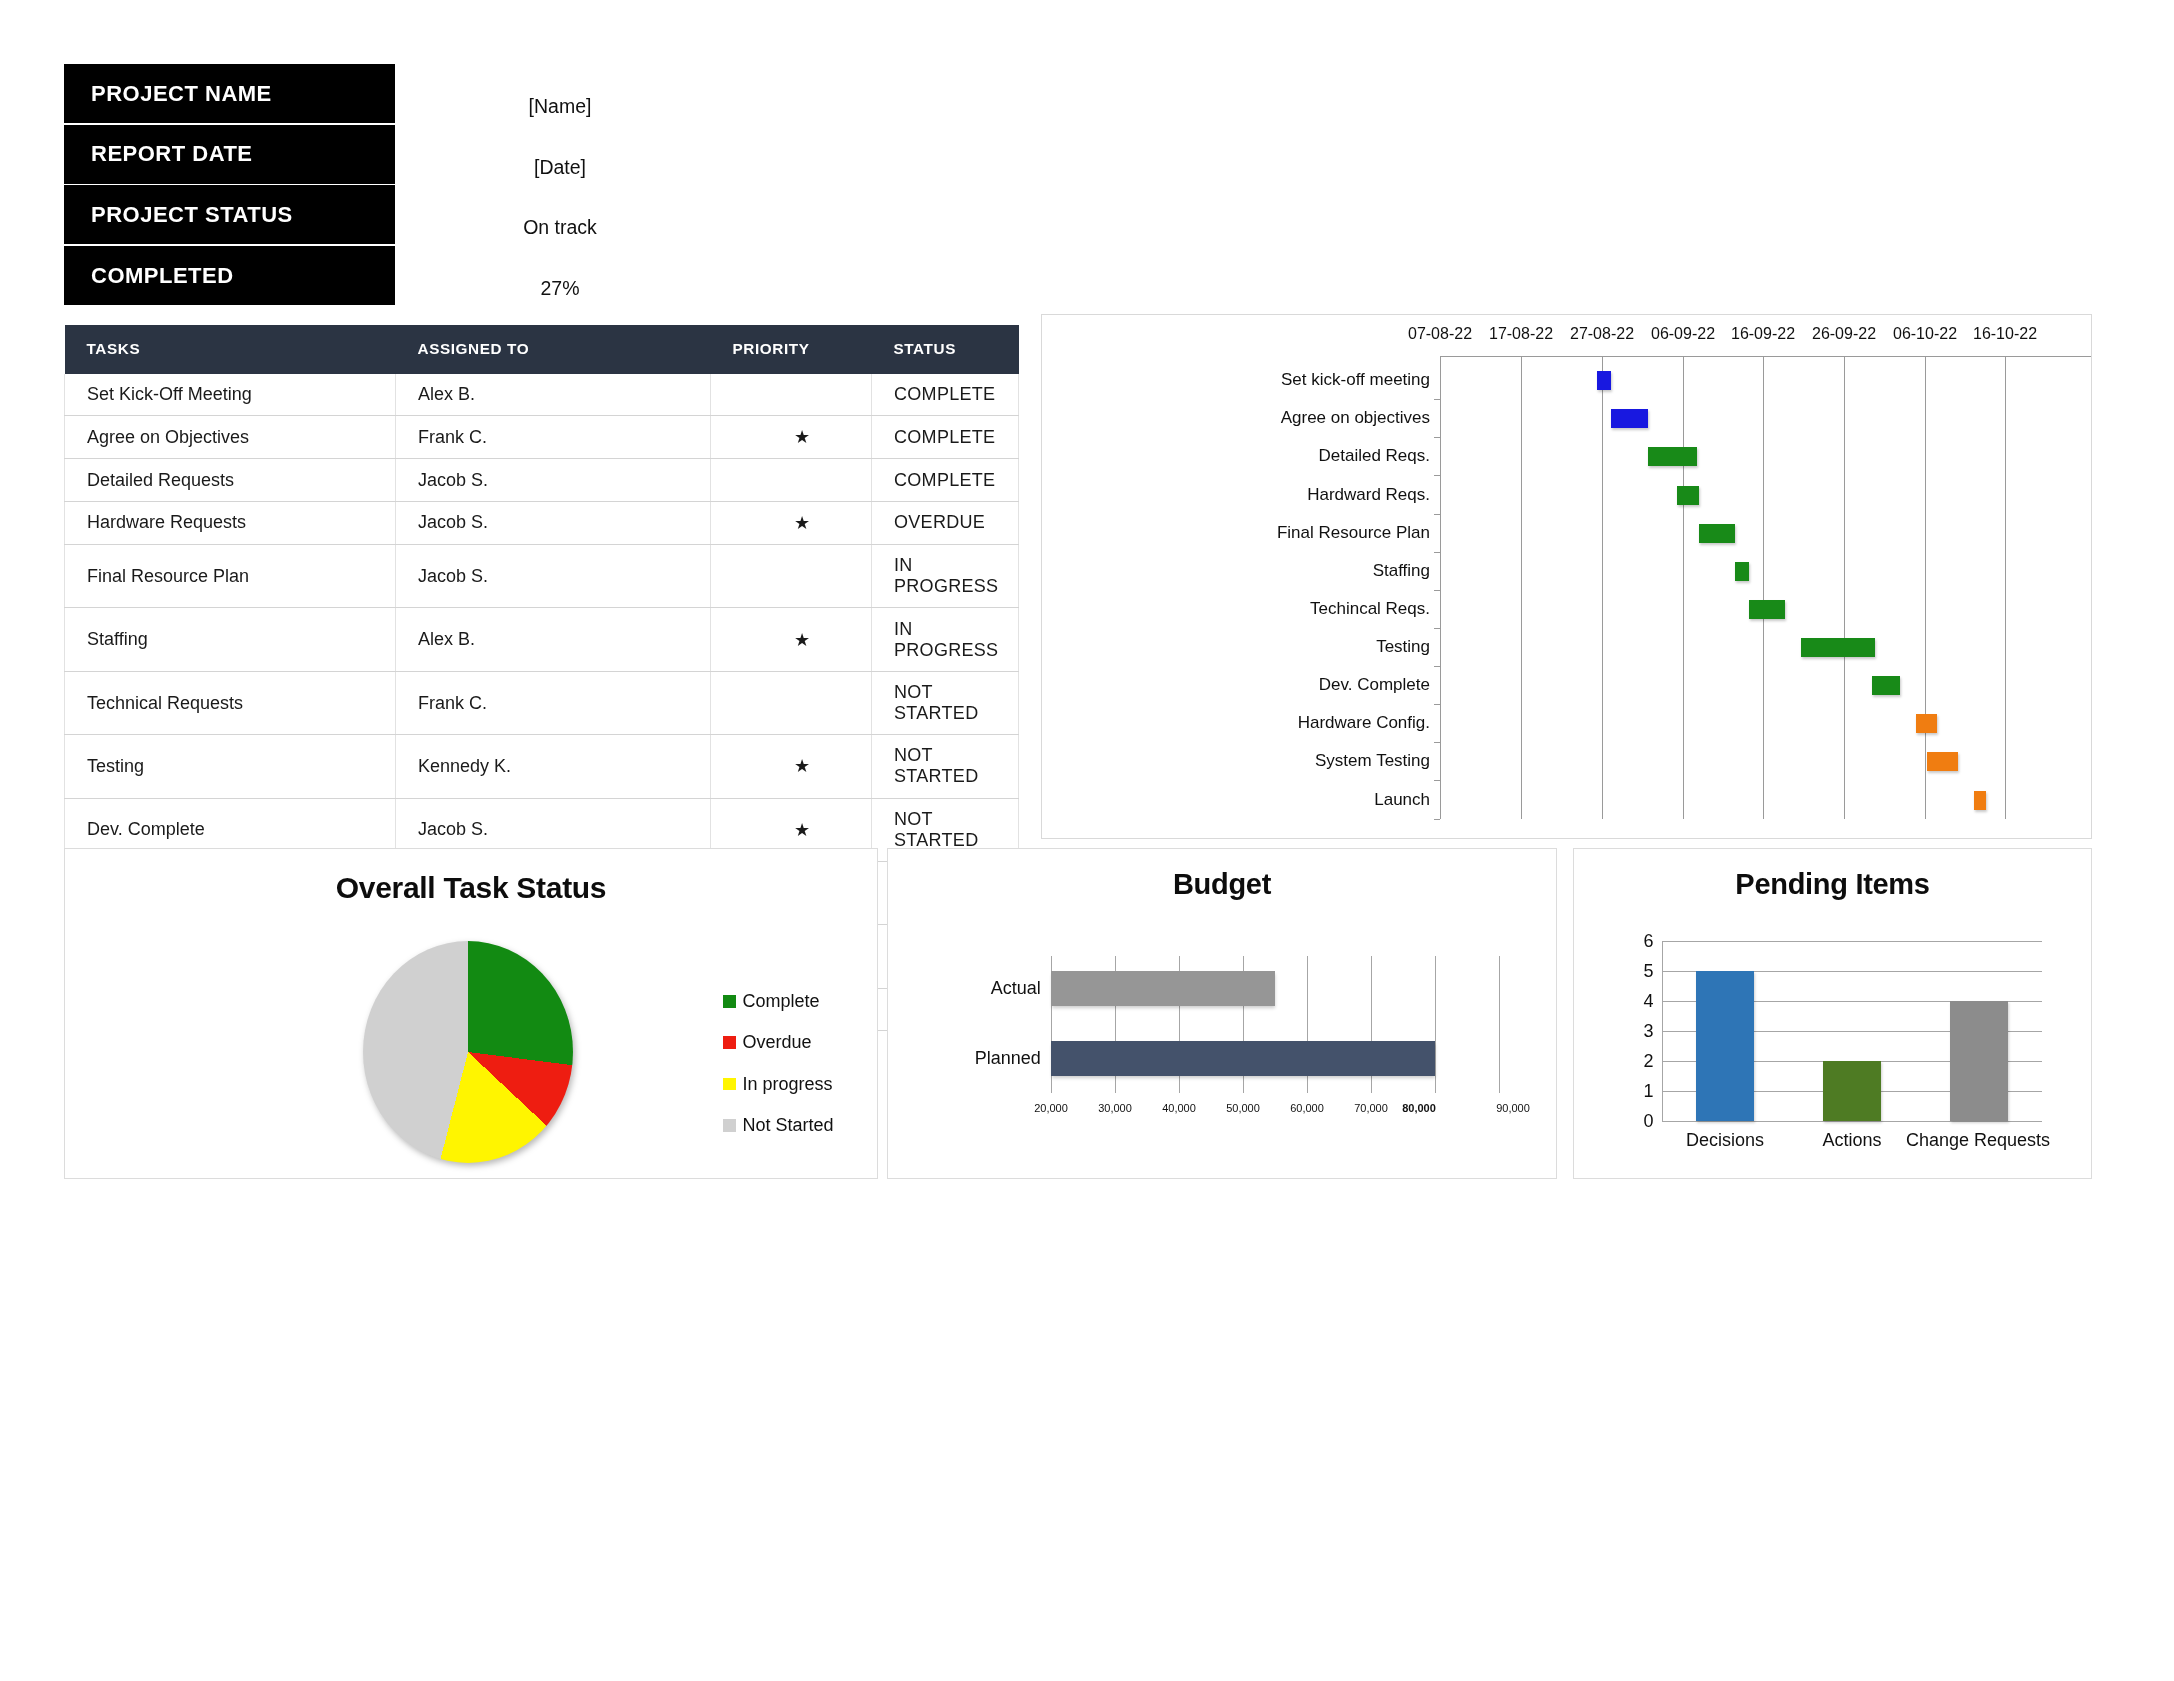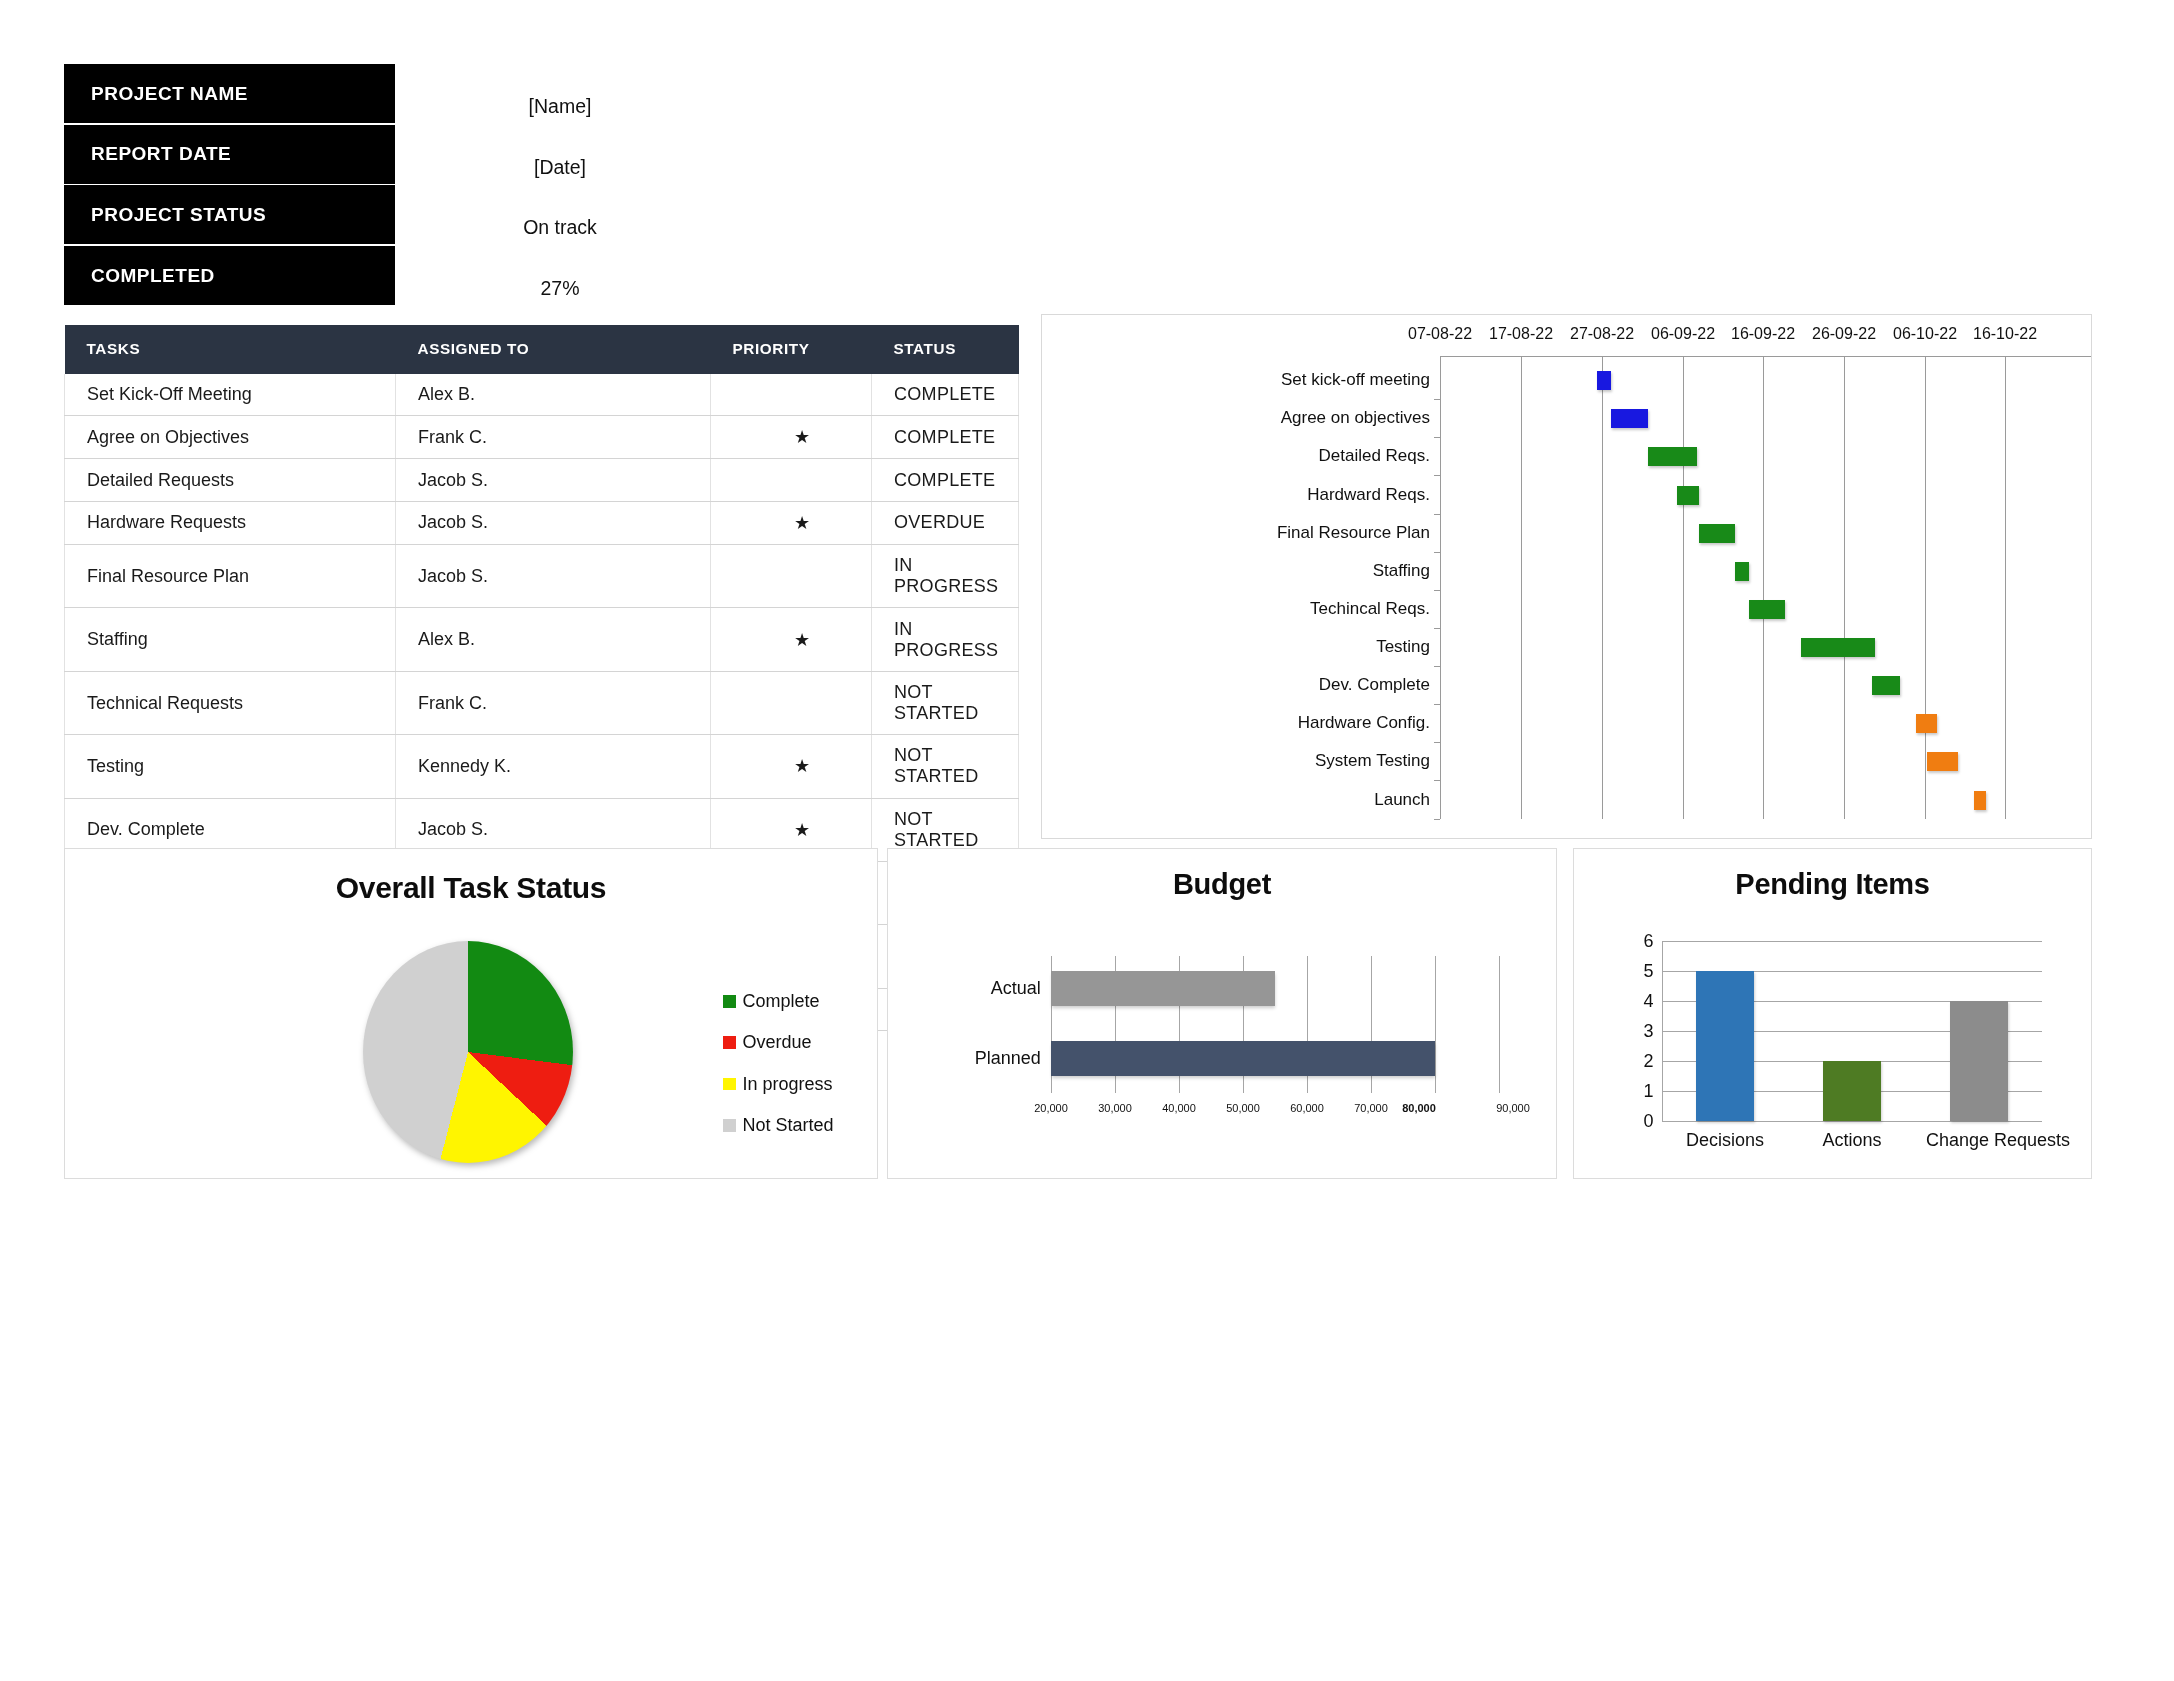--- a/index.html
+++ b/index.html
@@ -26,21 +26,21 @@
   .summary-row {
     display: flex;
     align-items: stretch;
     height: 59px;
     margin-bottom: 1.7px;
   }
   .summary-label {
     width: 331px;
     background: #000000;
     color: #ffffff;
-    font-size: 19px;
+    font-size: 22px;
     font-weight: bold;
     letter-spacing: 0.5px;
     display: flex;
     align-items: center;
     padding-left: 27px;
     box-sizing: border-box;
   }
   .summary-value {
     flex: 1;
     display: flex;
@@ -592,16 +592,16 @@
       <div class="pend-ylabel" style="top: 60px;">4</div>
       <div class="pend-gridline" style="top: 30px;"></div>
       <div class="pend-ylabel" style="top: 30px;">5</div>
       <div class="pend-gridline" style="top: 0px;"></div>
       <div class="pend-ylabel" style="top: 0px;">6</div>
       <div class="pend-bar" style="left: 34px; width: 58px; height: 150px; background: rgb(46, 117, 182);"></div>
       <div class="pend-catlabel" style="left: 63px;">Decisions</div>
       <div class="pend-bar" style="left: 161px; width: 58px; height: 60px; background: rgb(78, 123, 35);"></div>
       <div class="pend-catlabel" style="left: 190px;">Actions</div>
       <div class="pend-bar" style="left: 288px; width: 58px; height: 120px; background: rgb(140, 140, 140);"></div>
-      <div class="pend-catlabel" style="left: 336px;">Change Requests</div>
+      <div class="pend-catlabel" style="left: 316px;">Change Requests</div>
     </div>
 </div>
 
 
 </body></html>

